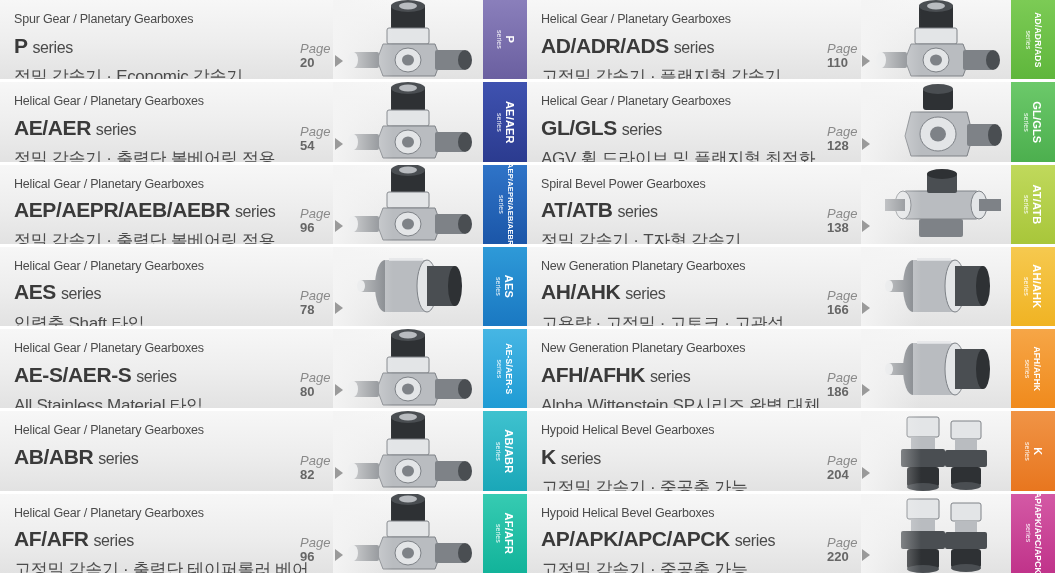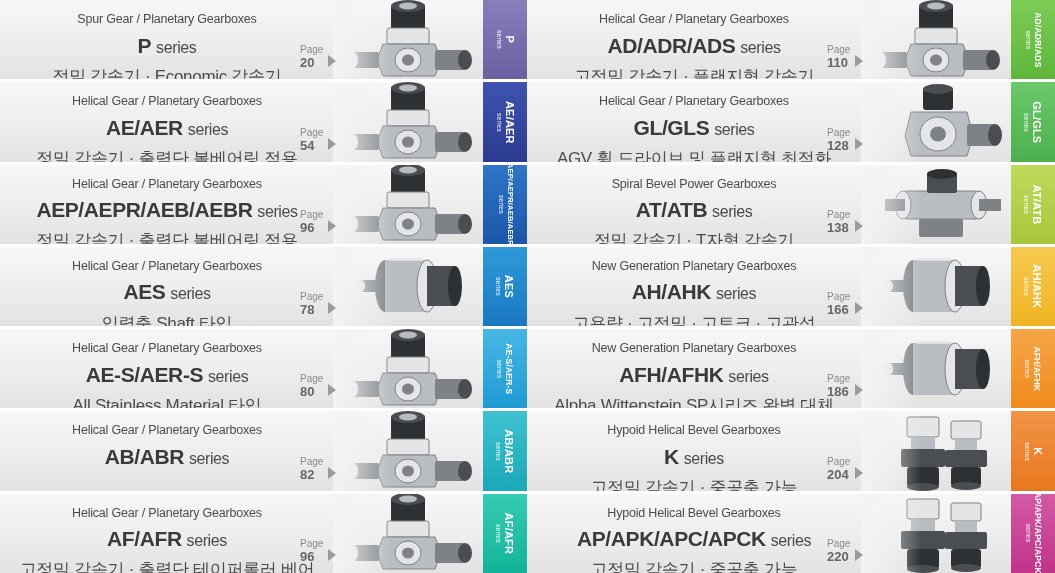--- a/index.html
+++ b/index.html
@@ -37,21 +37,20 @@
   }
   .card:last-child {
     margin-bottom: 0;
   }
   .card-text {
     position: relative;
     z-index: 3;
     padding: 12px 0 12px 14px;
     width: 320px;
     box-sizing: border-box;
-    text-align: center;
   }
   .cat-line {
     font-size: 12.5px;
     color: #4b4b4b;
     letter-spacing: -0.2px;
     line-height: 1.25;
     margin-bottom: 6px;
   }
   .series-line {
     font-size: 19px;
@@ -79,24 +78,25 @@
   .page-block {
     position: absolute;
     z-index: 4;
     left: 300px;
     bottom: 10px;
     display: flex;
     align-items: flex-end;
     color: #6f6f6f;
   }
   .page-label {
-    font-size: 10px;
+    font-size: 13px;
     color: #8a8a8a;
     line-height: 1;
     margin-bottom: 1px;
+    font-style: italic;
   }
   .page-num {
     font-size: 13px;
     font-weight: bold;
     color: #666666;
     line-height: 1;
   }
   .page-arrow {
     width: 0;
     height: 0;

